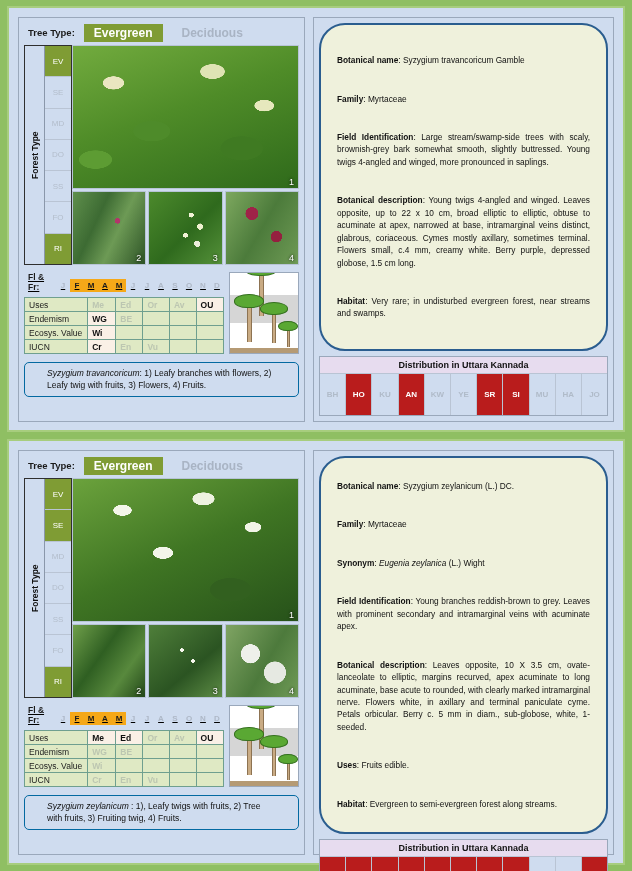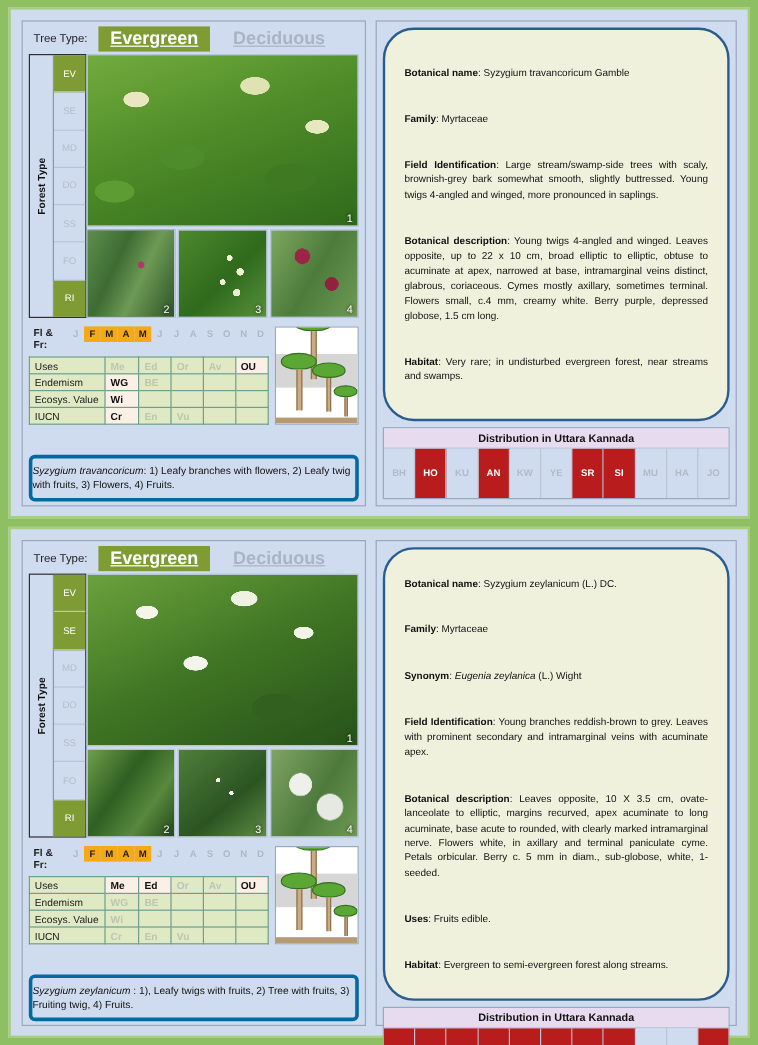--- a/index.html
+++ b/index.html
@@ -15,22 +15,22 @@
     background: #cfdcef;
     border: 2px solid #a7cd7e;
     display: flex;
     padding: 9px 9px 8px 9px;
     gap: 8px;
     min-height: 0;
   }
   
   .left-col { width: 287px; display: flex; flex-direction: column; border: 1px solid #9aa8bb; background: #cfdcef; padding: 6px 5px 6px 5px; gap: 4px; }
   .tree-type-row { display: flex; align-items: center; gap: 9px; padding-left: 4px; height: 17px; }
-  .tt-label { font-size: 9.5px; font-weight: normal; color: #1b1b1b; }
-  .tt-opt { font-size: 15px; padding: 2px 10px; color: #a9b4c4; font-weight: bold; text-decoration: underline; }
+  .tt-label { font-size: 9.5px; font-weight: bold; color: #1b1b1b; }
+  .tt-opt { font-size: 12px; padding: 2px 10px; color: #a9b4c4; font-weight: bold; }
   .tt-opt.on { background: #7f9c34; color: #ffffff; }
   .media-row { display: flex; gap: 0; }
   .forest-strip { width: 48px; border: 1.5px solid #2f2f2f; background: #cfdcef; display: flex; align-items: stretch; }
   .ft-title { writing-mode: vertical-rl; transform: rotate(180deg); font-size: 8.5px; font-weight: bold; color: #111; display: flex; align-items: center; justify-content: center; width: 19px; }
   .ft-codes { flex: 1; display: flex; flex-direction: column; border-left: 1px solid #8a97aa; }
   .ft-code { flex: 1; display: flex; align-items: center; justify-content: center; font-size: 8px; font-weight: normal; color: #b3bdcb; border-bottom: 1px solid #b9c4d4; }
   .ft-code:last-child { border-bottom: none; }
   .ft-code.on { background: #7f9c34; color: #ffffff; }
   .photos { flex: 1; display: flex; flex-direction: column; gap: 2px; }
   .photo { position: relative; overflow: hidden; border: 1px solid #b7c4d6; }
@@ -75,37 +75,37 @@
       radial-gradient(ellipse 20px 12px at 22% 22%, #f4f6ea 0 45%, transparent 47%),
       radial-gradient(ellipse 24px 14px at 58% 14%, #eef2e0 0 45%, transparent 47%),
       radial-gradient(ellipse 18px 11px at 80% 34%, #f1f4e6 0 45%, transparent 47%),
       radial-gradient(ellipse 22px 13px at 40% 52%, #f3f5ea 0 45%, transparent 47%),
       radial-gradient(ellipse 42px 24px at 70% 78%, #32601f 0 48%, transparent 50%),
       linear-gradient(155deg, #6ba23c 0%, #3f7523 50%, #27521a 100%); }
 
   
   .lower { display: flex; gap: 5px; margin-top: 3px; }
   .lower-left { flex: 1; display: flex; flex-direction: column; gap: 5px; }
-  .flfr-row { display: flex; align-items: flex-start; gap: 6px; padding-left: 4px; }
+  .flfr-row { display: flex; align-items: flex-end; gap: 6px; padding-left: 4px; text-decoration: underline; }
   .flfr-label { font-size: 8.5px; font-weight: bold; color: #1b1b1b; }
   .months { display: flex; }
   .month { width: 14px; height: 13px; display: flex; align-items: center; justify-content: center; font-size: 8px; color: #aeb8c7; font-weight: bold; }
   .month.on { background: #f5a818; color: #1b1b1b; }
   .attr-table { border: 1px solid #6f9f8f; border-collapse: collapse; width: 100%; background: #dfe9c4; }
   .attr-table td { border: 1px solid #6f9f8f; height: 14px; font-size: 8.5px; color: #1b1b1b; padding: 0 4px; }
   .attr-table td.rowhead { width: 72px; font-weight: normal; }
   .attr-table td.val { width: 31px; color: #bcc6b1; font-weight: bold; }
   .attr-table td.val.on { background: #faf0e6; color: #111; }
   .tree-profile { width: 70px; border: 1px solid #9aa8bb; background: #ffffff; position: relative; overflow: hidden; }
   .tp-band { position: absolute; left: 0; right: 0; background: #d6d6d6; }
   .tp-tree { position: absolute; }
   .tp-crown { border-radius: 50% 50% 45% 45%; background: #5aa833; border: 1px solid #35701f; }
   .tp-trunk { background: #c9ab84; border-left: 1px solid #8d7352; border-right: 1px solid #8d7352; margin: 0 auto; }
   .tp-ground { position: absolute; left: 0; right: 0; bottom: 0; height: 5px; background: #b59a74; }
-  .caption { border: 3px solid #0369a1; border-radius: 5px; background: #cfdcef; padding: 4px 0; font-size: 8.5px; line-height: 1.45; color: #111; margin-top: 21px; }
+  .caption { border: 1px solid #0369a1; border-radius: 5px; background: #cfdcef; padding: 4px 22px; font-size: 8.5px; line-height: 1.45; color: #111; margin-top: 4px; }
   .caption i { font-style: italic; }
 
   
   .right-col { flex: 1; display: flex; flex-direction: column; border: 1px solid #9aa8bb; padding: 5px; gap: 5px; }
   .desc-box { flex: 1; border: 2px solid #2a5d8f; border-radius: 26px; background: #eff1dc; padding: 22px 16px; display: flex; flex-direction: column; justify-content: center; gap: 26px; }
   .desc-p { font-size: 8.3px; line-height: 1.5; color: #111; text-align: justify; }
   .desc-p b { font-weight: bold; }
   .desc-p i { font-style: italic; }
   .dist-box { border: 1px solid #9aa8bb; }
   .dist-title { background: #e7dcef; text-align: center; font-size: 9px; font-weight: bold; color: #111; padding: 3px 0; border-bottom: 1px solid #b9c4d4; }

